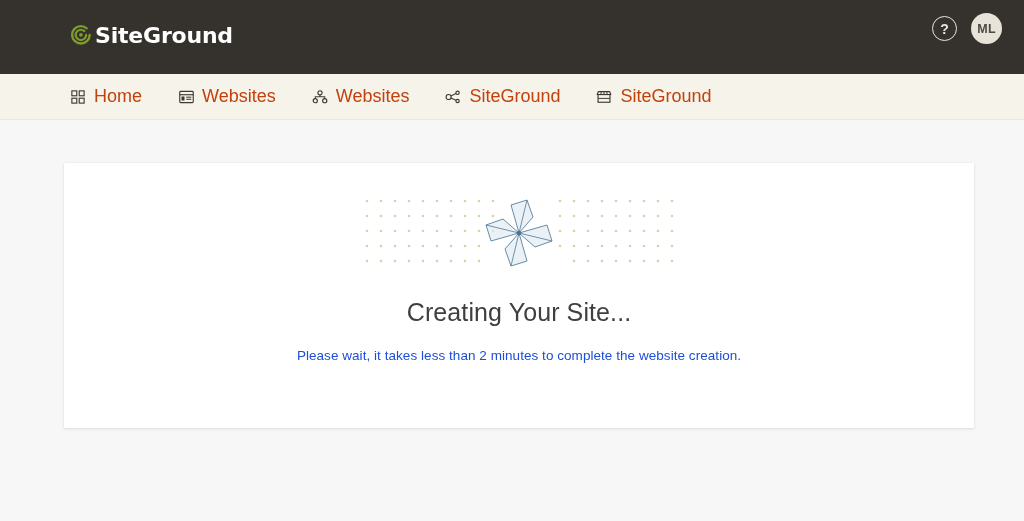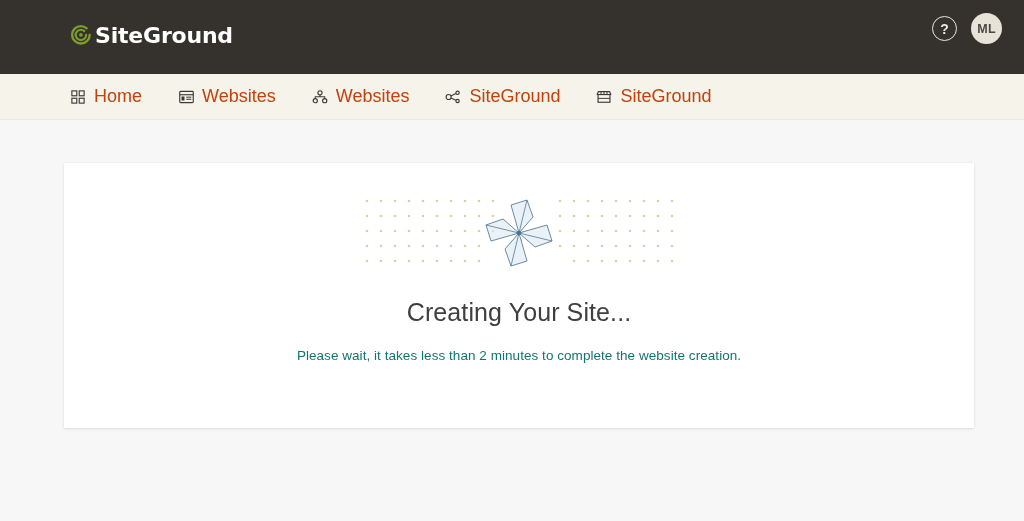--- a/index.html
+++ b/index.html
@@ -148,21 +148,21 @@
     font-size: 25px;
     font-weight: 400;
     color: #3f3f3f;
     letter-spacing: 0.1px;
     line-height: 1.1;
     margin-bottom: 21px;
   }
 
   .card-subtitle {
     font-size: 13.5px;
-    color: #0f766e;
+    color: #1d4ed8;
     font-weight: 400;
     letter-spacing: 0.05px;
   }
 </style>
 </head>
 <body>
 
 <div class="topbar">
 
   <div class="brand">

